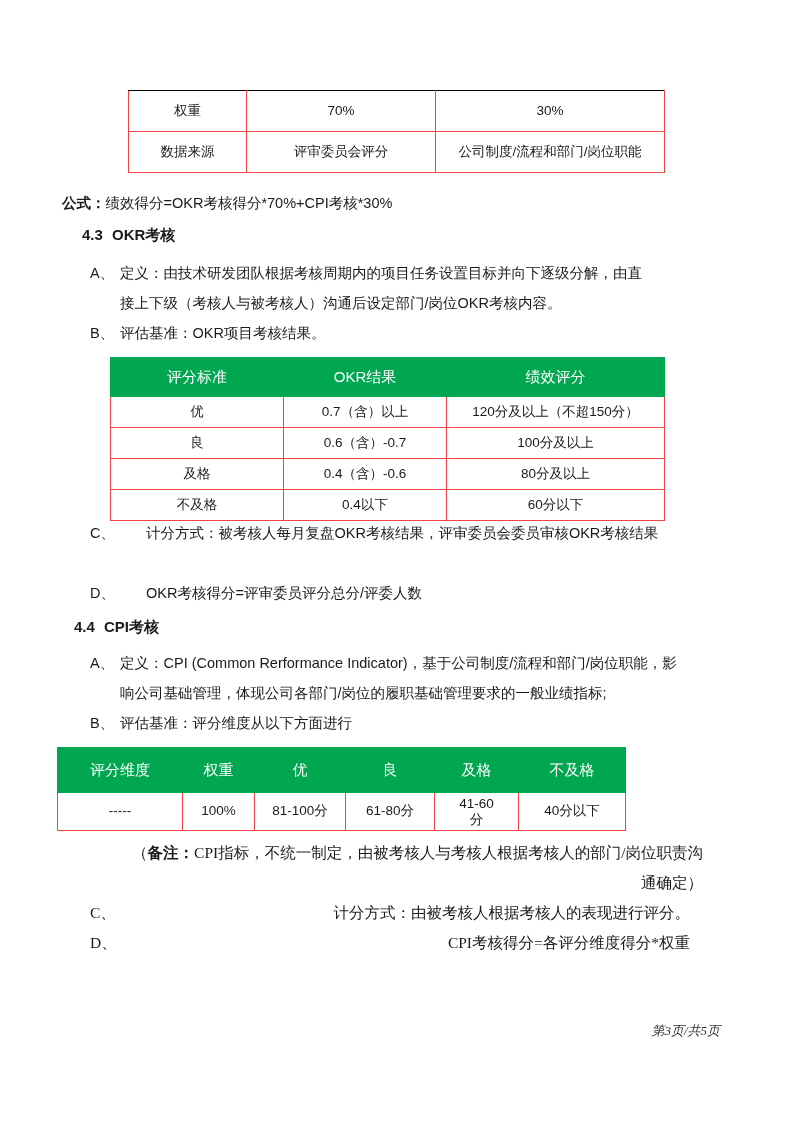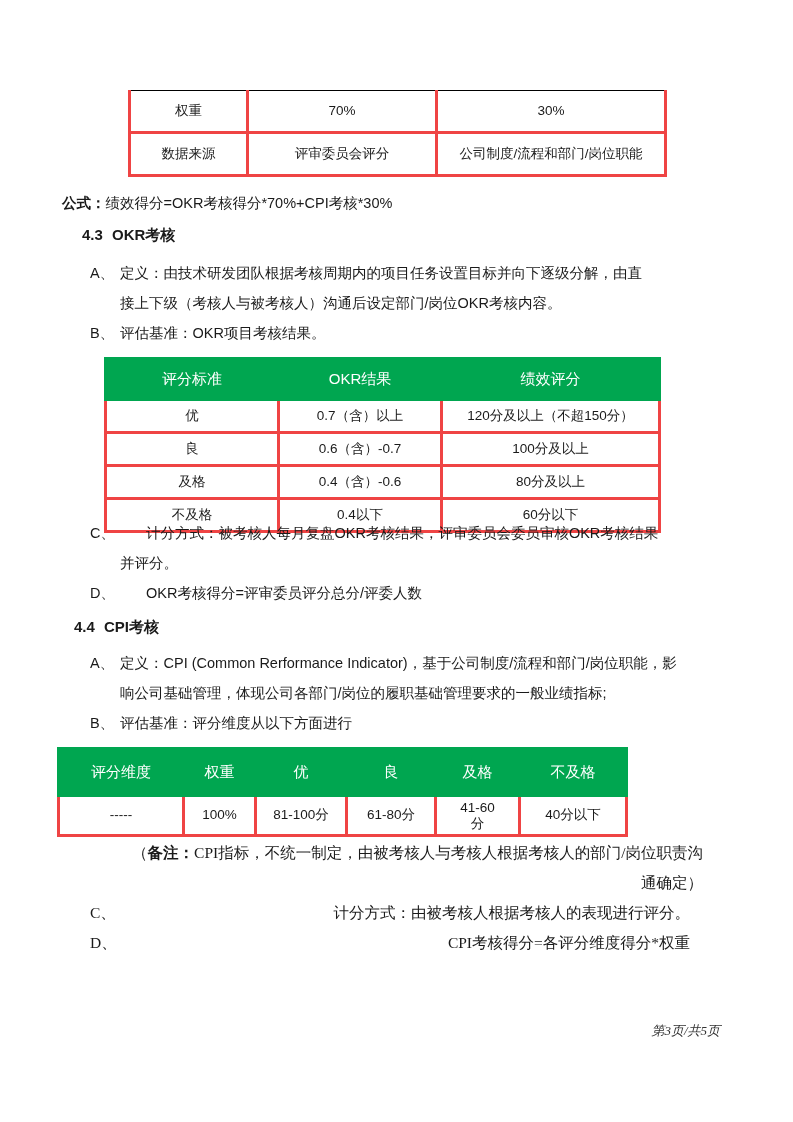--- a/index.html
+++ b/index.html
@@ -22,21 +22,21 @@
     box-sizing: border-box;
   }
 
   
   table {
     border-collapse: collapse;
     table-layout: fixed;
     font-size: 13.5px;
   }
   table td, table th {
-    border: 3px solid #ef4444;
+    border: 1px solid #ef4444;
     text-align: center;
     vertical-align: middle;
     padding: 3px 4px;
     font-weight: normal;
     line-height: 1.25;
   }
   .green-head td {
     background: #00a650;
     color: #ffffff;
     font-size: 15px;
@@ -119,21 +119,21 @@
 
   .serif {
     font-family: "Liberation Serif", "DejaVu Serif", serif;
     font-size: 15.5px;
     text-align: right;
   }
 
   
   .tbl-okr {
     position: absolute;
-    left: 104px;
+    left: 110px;
     top: 357px;
     width: 554px;
   }
   .tbl-okr td { height: 24px; }
   .tbl-okr .c1 { width: 173px; }
   .tbl-okr .c2 { width: 163px; }
   .tbl-okr .c3 { width: 218px; }
 
   
   .tbl-cpi {
@@ -239,21 +239,20 @@
         <td>不及格</td>
         <td>0.4以下</td>
         <td>60分以下</td>
       </tr>
     </tbody>
   </table>
 
   <div class="para p-c1 wide">
     <span class="lbl">C、</span>
     <span class="body">计分方式：被考核人每月复盘OKR考核结果，评审委员会委员审核OKR考核结果</span>
-    <span class="l2">并评分。</span>
   </div>
 
   <div class="para p-d1 wide">
     <span class="lbl">D、</span>
     <span class="body">OKR考核得分=评审委员评分总分/评委人数</span>
   </div>
 
   <div class="heading h44">
     <span class="num">4.4</span><span>CPI考核</span>
   </div>

